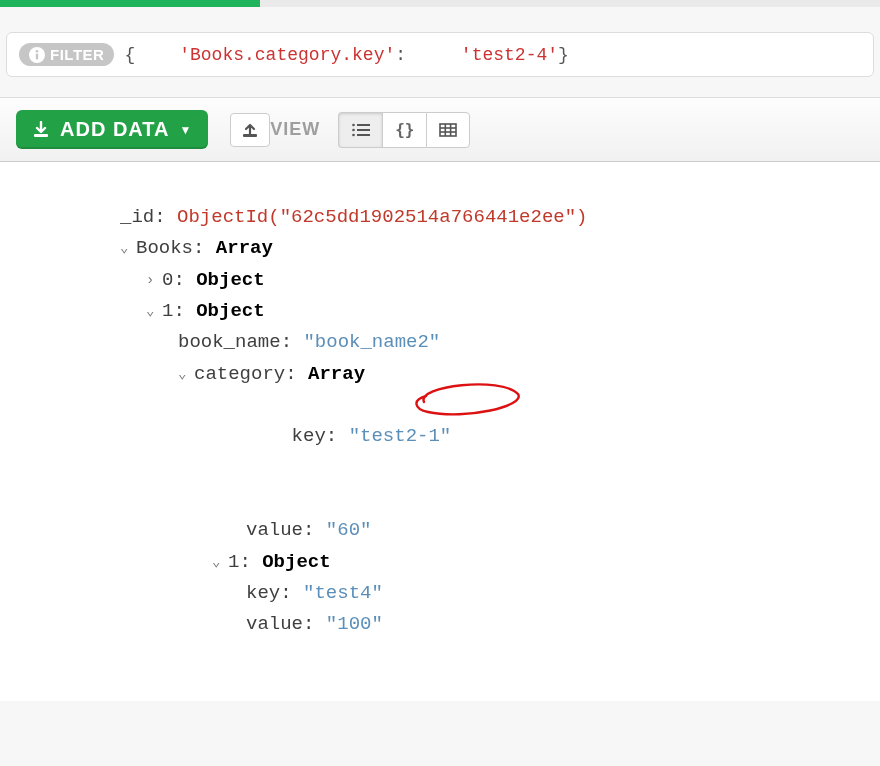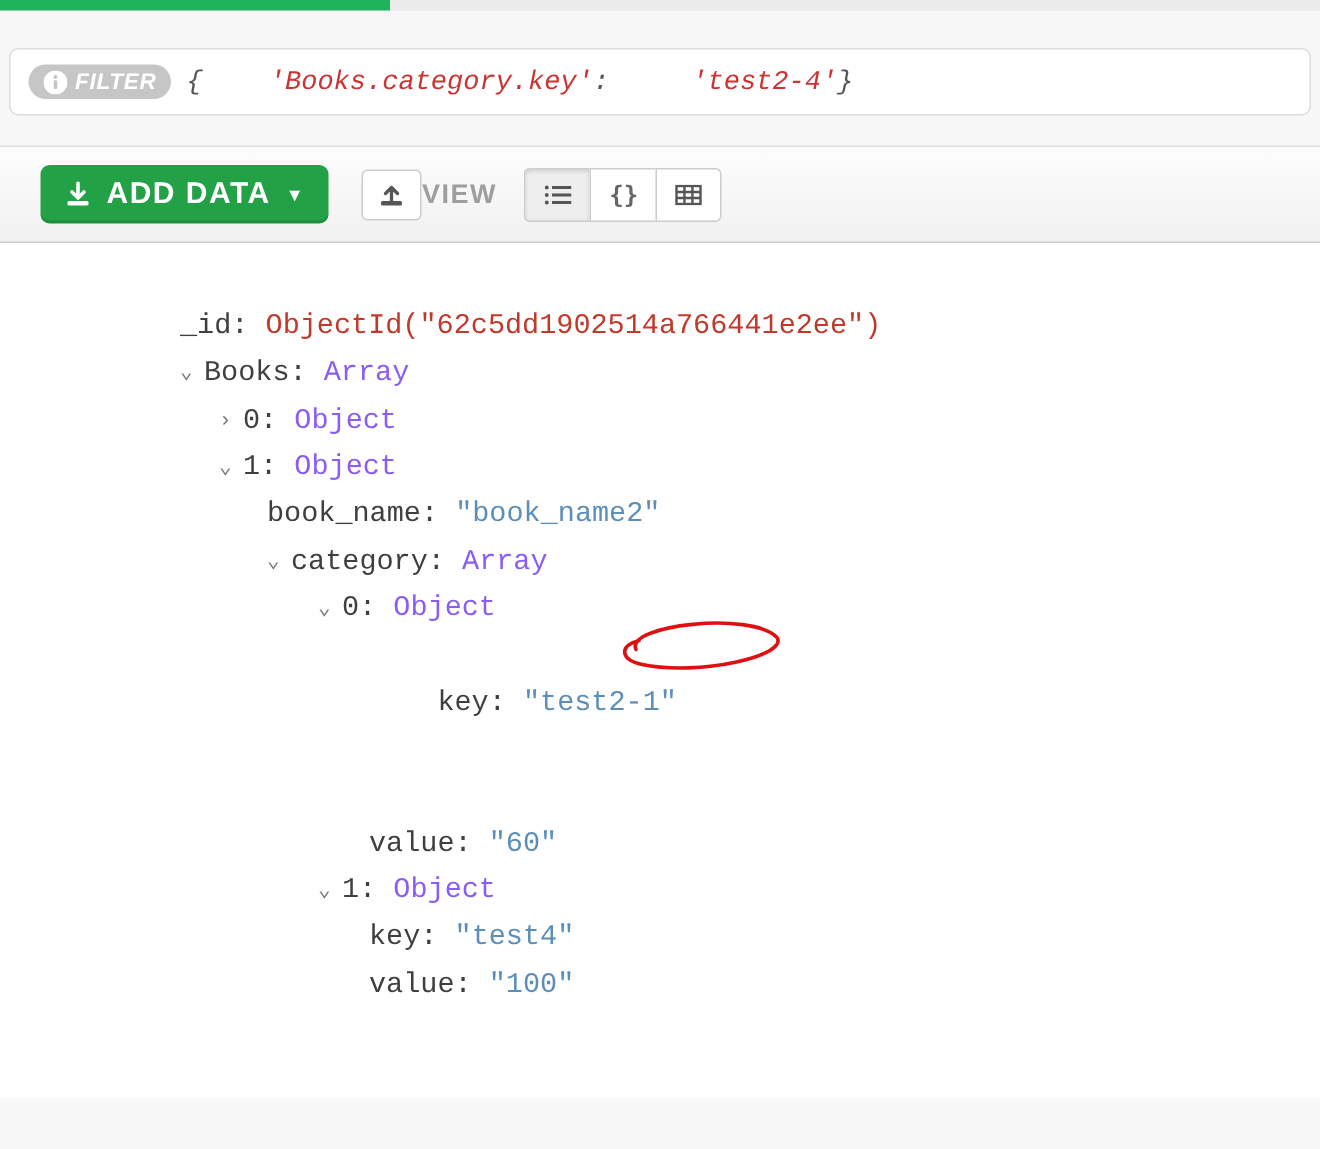--- a/index.html
+++ b/index.html
@@ -23,21 +23,20 @@
 .filter-bar {
   margin: 25px 6px 20px 6px;
   border: 1px solid #ddd;
   border-radius: 6px;
   background: #fff;
   display: flex;
   align-items: center;
   padding: 10px 12px;
   font-size: 18px;
   font-family: "Menlo","Consolas","Courier New",monospace;
-  font-style: italic;
 }
 .filter-pill {
   background: #c6c6c6;
   color: #fff;
   padding: 3px 10px;
   border-radius: 14px;
   font-family: -apple-system, BlinkMacSystemFont, "Segoe UI", Arial, sans-serif;
   font-size: 15px;
   font-weight: 700;
   letter-spacing: .5px;
@@ -50,21 +49,21 @@
   color: #555;
   white-space: pre;
 }
 .q-str { color: #c33; margin-left: 44px; }
 .toolbar {
   display:flex;
   align-items:center;
   background: linear-gradient(#fdfdfd,#f1f1f1);
   border-top:1px solid #ddd;
   border-bottom:1px solid #ccc;
-  padding:12px 27px;
+  padding:12px 16px;
 }
 .btn-add {
   background:#23a146;
   color:#fff;
   font-weight:800;
   font-size:20px;
   letter-spacing:1px;
   border:none;
   border-radius:6px;
   padding:8px 16px;
@@ -109,21 +108,21 @@
   background:#fff;
   padding:40px 30px 60px 120px;
   font-family: "Menlo","Consolas","Courier New",monospace;
   font-size:19px;
   color:#3f3f3f;
   line-height:1.65;
 }
 .row{ white-space:pre; position:relative;}
 .chev{ display:inline-block; width:16px; color:#777; font-size:14px; vertical-align:1px;}
 .fieldname{ color:#3f3f3f; font-weight:400; }
-.type{ color:#8b5cf6; }
+.type{ color:#000000;font-weight:bold; }
 .v-objid{ color:#c0392b; }
 .v-num{ color:#117a3d; }
 .v-str{ color:#5b8fb9; }
 .ind1{ padding-left:26px; }
 .ind2{ padding-left:58px; }
 .ind3{ padding-left:92px; }
 .ind4{ padding-left:126px; }
 .circle-annot{
   position:absolute;
   left:286px; top:-8px;
@@ -198,21 +197,20 @@
 <div class="doc-viewer">
   <div class="row"><span class="fieldname">_id</span>: <span class="v-objid">ObjectId("62c5dd1902514a766441e2ee")</span></div>
   <div class="row"><span class="chev">⌄</span><span class="fieldname">Books</span>: <span class="type">Array</span></div>
 
   <div class="row ind1"><span class="chev">›</span><span class="fieldname">0</span>: <span class="type">Object</span></div>
   <div class="row ind1"><span class="chev">⌄</span><span class="fieldname">1</span>: <span class="type">Object</span></div>
 
   <div class="row ind2"><span class="fieldname">book_name</span>: <span class="v-str">"book_name2"</span></div>
   <div class="row ind2"><span class="chev">⌄</span><span class="fieldname">category</span>: <span class="type">Array</span></div>
 
-  <div class="row ind3"><span class="chev">⌄</span><span class="fieldname">0</span>: <span class="type">Object</span></div>
   <div class="row ind4" style="position:relative">
     <span class="fieldname">key</span>: <span class="v-str">"test2-1"</span>
     <svg class="circle-annot" viewBox="0 0 120 36">
         <path d="M18 20 C 10 4, 95 -6, 112 12 C 120 24, 60 38, 22 30 C 8 27, 6 18, 20 14" fill="none" stroke="#d11" stroke-width="2.4" stroke-linecap="round"></path>
       </svg>
   </div>
   <div class="row ind4"><span class="fieldname">value</span>: <span class="v-str">"60"</span></div>
 
   <div class="row ind3"><span class="chev">⌄</span><span class="fieldname">1</span>: <span class="type">Object</span></div>
   <div class="row ind4"><span class="fieldname">key</span>: <span class="v-str">"test4"</span></div>

